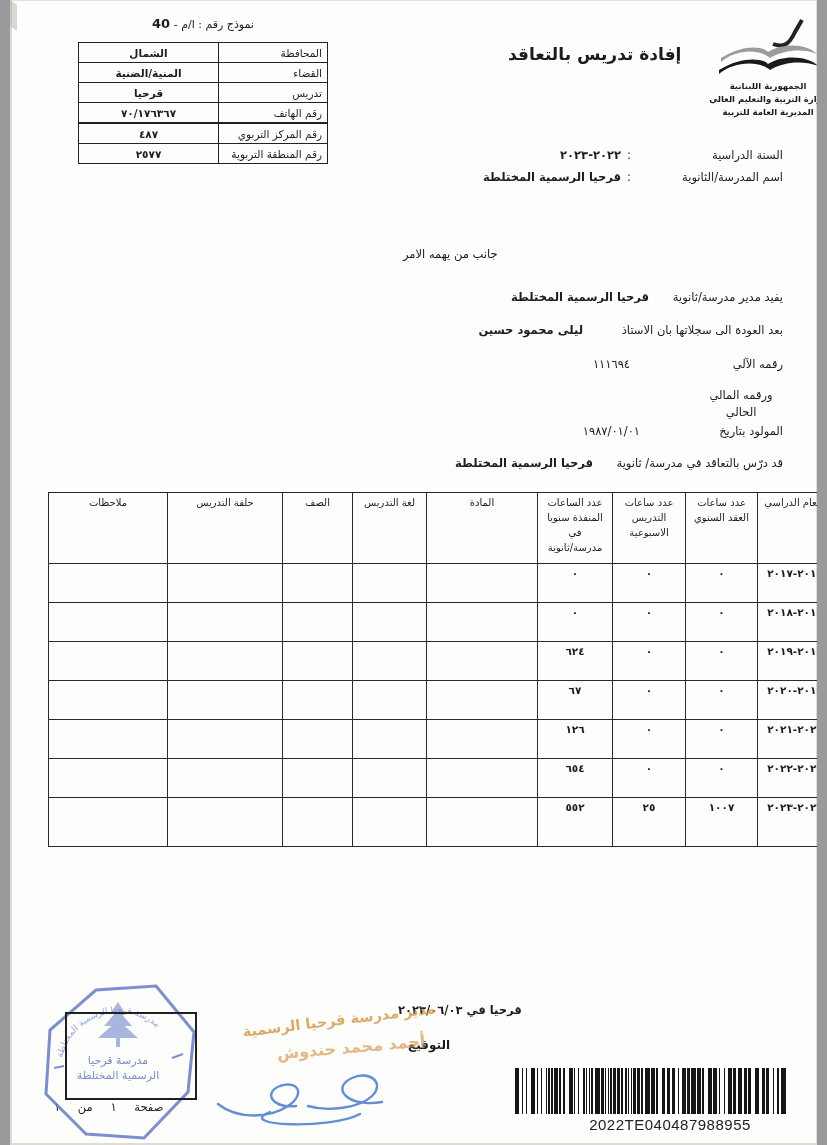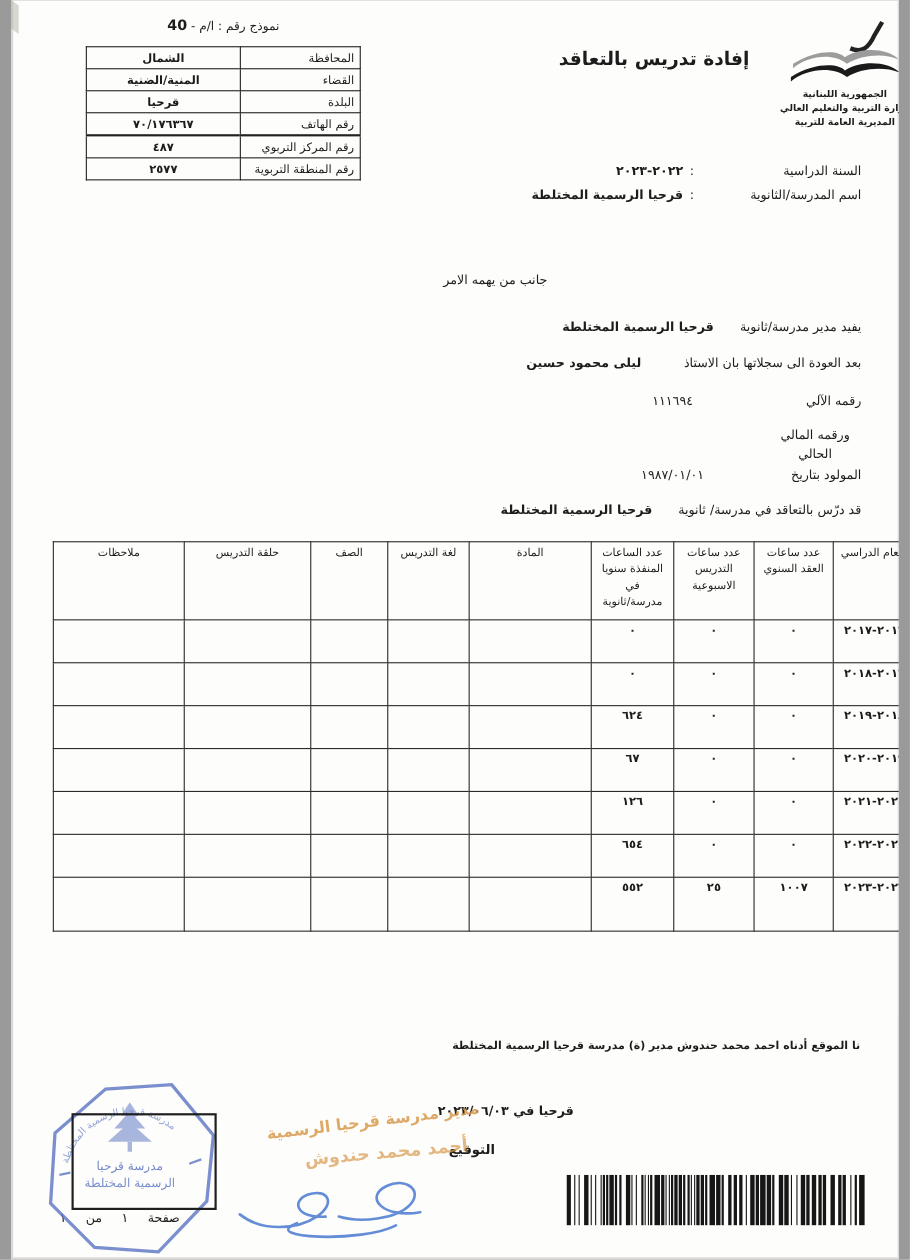--- a/index.html
+++ b/index.html
@@ -83,21 +83,21 @@
     <tbody>
         <tr>
           <td class="lab">المحافظة</td>
           <td class="val">الشمال</td>
         </tr>
         <tr>
           <td class="lab">القضاء</td>
           <td class="val">المنية/الضنية</td>
         </tr>
         <tr>
-          <td class="lab">البلدة</td>
+          <td class="lab">تدريس</td>
           <td class="val">قرحيا</td>
         </tr>
         <tr>
           <td class="lab">رقم الهاتف</td>
           <td class="val">٧٠/١٧٦٣٦٧</td>
         </tr>
         <tr>
           <td class="lab">رقم المركز التربوي</td>
           <td class="val">٤٨٧</td>
         </tr>
@@ -267,21 +267,20 @@
             <td></td>
             <td></td>
             <td></td>
             <td></td>
             <td></td>
           </tr>
         </tbody>
     </table>
   </div>
 
-  <div class="declaration">نا الموقع أدناه احمد محمد حندوش مدير (ة) مدرسة قرحيا الرسمية المختلطة</div>
   <div class="place-date">قرحيا في ٢٠٢٣/٠٦/٠٣</div>
   <div class="sig-label">التوقيع</div>
   <div class="page-label">صفحة ١ من ١</div>
 
   <svg class="round-stamp" width="160" height="165" viewBox="0 0 160 165">
     <g stroke="#5b74c4" fill="none" opacity="0.8">
       <polygon points="118,6 156,52 150,112 106,158 48,154 8,114 12,50 58,10" stroke-width="3"></polygon>
       <line x1="16" y1="88" x2="26" y2="86" stroke-width="2"></line>
       <line x1="134" y1="78" x2="145" y2="74" stroke-width="2"></line>
     </g>
@@ -370,15 +369,16 @@
         <div class="bar" style="width: 4.2px; margin-right: 2.6px;"></div>
         <div class="bar" style="width: 2.8px; margin-right: 1.3px;"></div>
         <div class="bar" style="width: 2.8px; margin-right: 3.9px;"></div>
         <div class="bar" style="width: 4.2px; margin-right: 2.6px;"></div>
         <div class="bar" style="width: 2.8px; margin-right: 1.3px;"></div>
         <div class="bar" style="width: 2.8px; margin-right: 3.9px;"></div>
         <div class="bar" style="width: 1.4px; margin-right: 2.6px;"></div>
         <div class="bar" style="width: 2.8px; margin-right: 1.3px;"></div>
         <div class="bar" style="width: 5.6px; margin-right: 0px;"></div>
       </div>
+    <div class="barcode-text">2022TE040487988955</div>
   </div>
 
 </div>
 
 </body></html>

